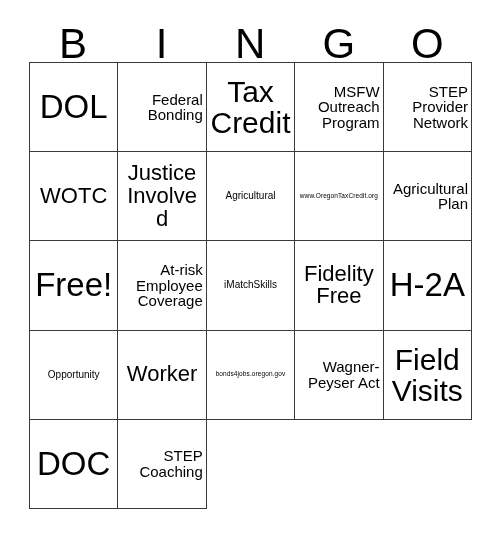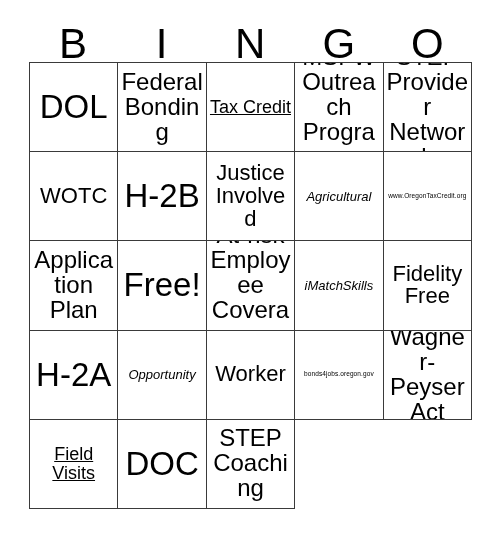--- a/index.html
+++ b/index.html
@@ -76,24 +76,24 @@
   .cell-text {
     display: block;
     width: 100%;
     line-height: 1.04;
     word-break: break-word;
     hyphens: none;
   }
 
   
   .fs-xxl .cell-text { font-size: 33px; }   
-  .fs-xl  .cell-text { font-size: 18px; text-decoration: underline; }   
+  .fs-xl  .cell-text { font-size: 30px; }   
   .fs-lg  .cell-text { font-size: 22px; }   
-  .fs-md  .cell-text { font-size: 24px; }   
-  .fs-sm  .cell-text { font-size: 13px; font-style: italic; }   
+  .fs-md  .cell-text { font-size: 15px; text-align: right; }   
+  .fs-sm  .cell-text { font-size: 10px; }   
   .fs-xs  .cell-text { font-size: 12.5px; } 
   .fs-tiny .cell-text { font-size: 6.5px; letter-spacing: 0.1px; } 
 </style>
 </head>
 <body>
 
 <div class="card">
 
   <div class="bingo-header">
     <div class="bingo-header-letter">B</div>
@@ -117,35 +117,32 @@
     <div class="bingo-cell fs-md">
         <span class="cell-text">MSFW Outreach Program</span>
       </div>
     <div class="bingo-cell fs-md">
         <span class="cell-text">STEP Provider Network</span>
       </div>
 
     <div class="bingo-cell fs-lg">
         <span class="cell-text">WOTC</span>
       </div>
-    <div class="bingo-cell fs-xxl">
-        <span class="cell-text">H-2B</span>
-      </div>
     <div class="bingo-cell fs-lg">
         <span class="cell-text">Justice Involved</span>
       </div>
     <div class="bingo-cell fs-sm">
         <span class="cell-text">Agricultural</span>
       </div>
 
     <div class="bingo-cell fs-tiny">
         <span class="cell-text">www.OregonTaxCredit.org</span>
       </div>
     <div class="bingo-cell fs-md">
-        <span class="cell-text">Application Plan</span>
+        <span class="cell-text">Agricultural Plan</span>
       </div>
     <div class="bingo-cell fs-xxl">
         <span class="cell-text">Free!</span>
       </div>
     <div class="bingo-cell fs-md">
         <span class="cell-text">At-risk Employee Coverage</span>
       </div>
     <div class="bingo-cell fs-sm">
         <span class="cell-text">iMatchSkills</span>
       </div>

